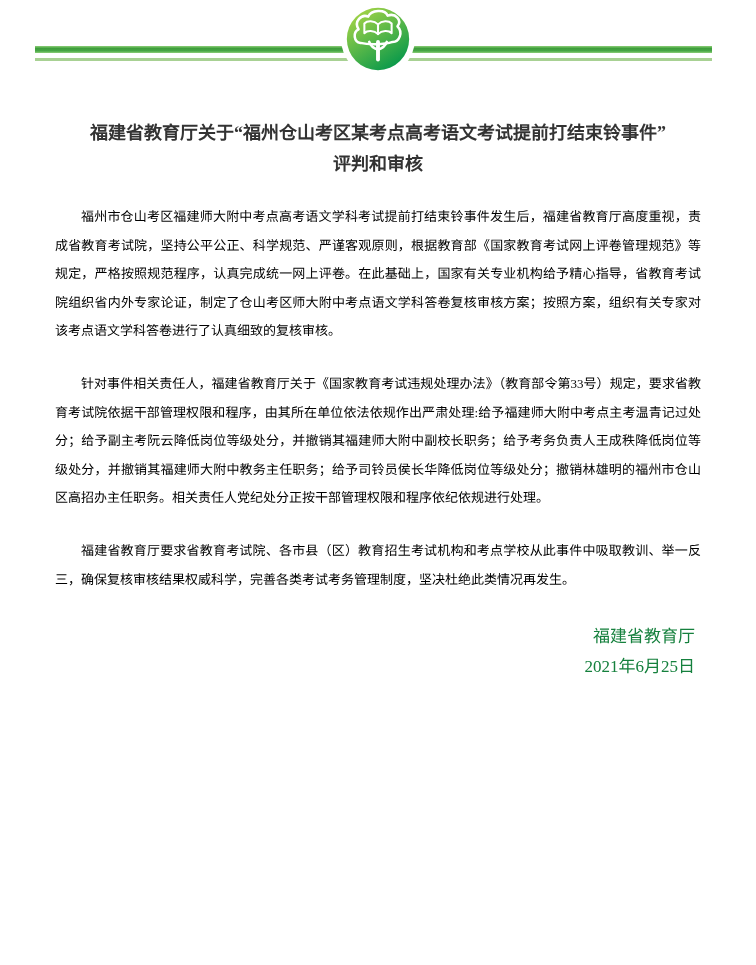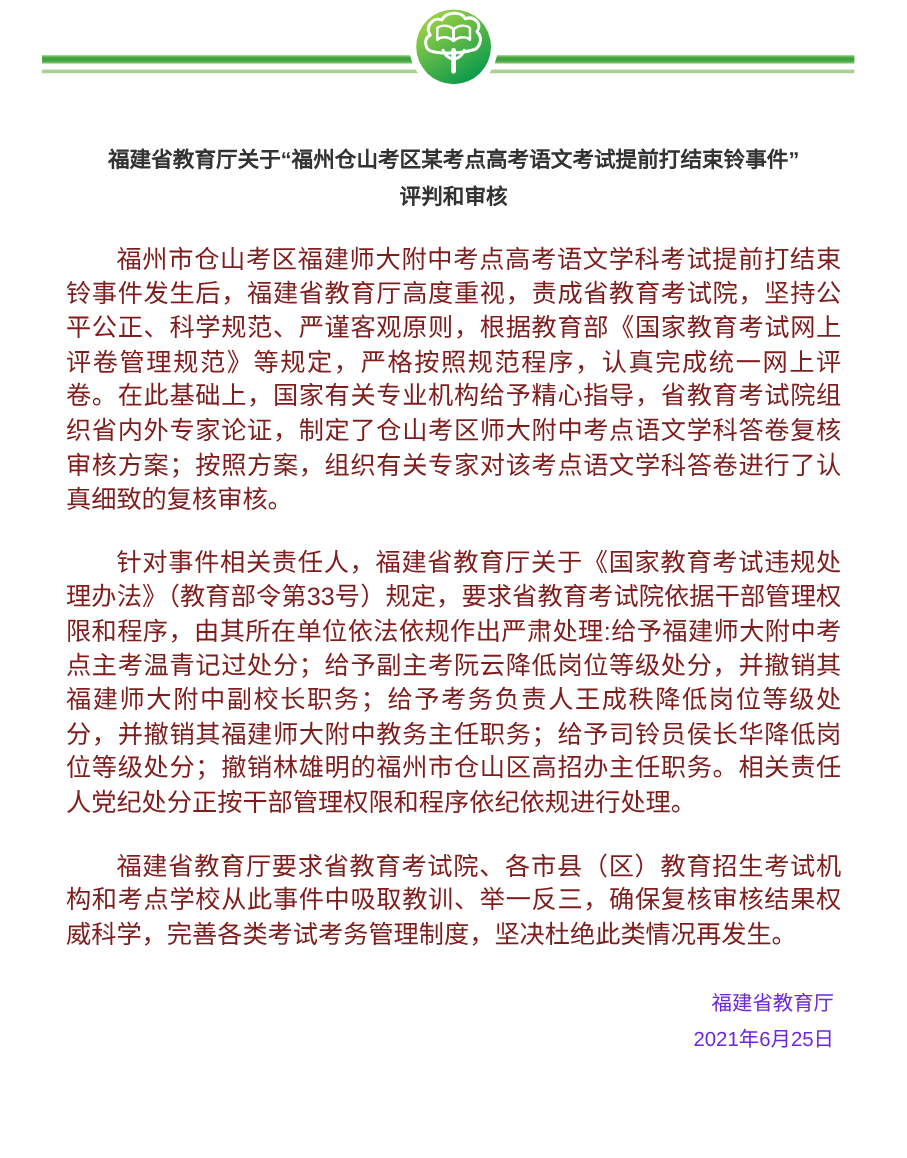--- a/index.html
+++ b/index.html
@@ -4,21 +4,21 @@
 <style>
   * { margin: 0; padding: 0; box-sizing: border-box; }
   html, body { background: #ffffff; }
   body {
     width: 756px;
     height: 965px;
     margin: 0 auto;
     font-family: "Liberation Sans", "DejaVu Sans", sans-serif;
     overflow: hidden;
   }
-  .page { position: relative; width: 756px; height: 965px; background: #fff; }
+  .page { position: relative; width: 756px; height: 965px; background: #fff; font-family: Liberation Serif, serif; }
 
   
   .header { position: relative; height: 80px; }
   .rule-thick {
     position: absolute; left: 35px; width: 677px; top: 46px; height: 7px;
     background: linear-gradient(to bottom,
       #8ccf78 0%, var(--rule-green, #3f9e3c) 35%, #47a645 70%, #8ccf78 100%);
   }
   .rule-thin {
     position: absolute; left: 35px; width: 677px; top: 58px; height: 2.5px;
@@ -36,34 +36,34 @@
     margin-top: 38px;
     font-size: 18px;
     line-height: 31px;
     font-weight: bold;
     color: #333333;
     text-align: center;
   }
   .title span { display: block; }
   .para {
     margin-top: 24px;
-    font-size: 21px;
+    font-size: 13px;
     line-height: 28.6px;
-    color: #7f1d1d;
+    color: #000000;
     text-align: justify;
     text-indent: 2em;
   }
   .para.first { margin-top: 23px; }
   .signature {
     margin-top: 28px;
     padding-right: 6px;
     text-align: right;
     font-size: 17px;
     line-height: 30px;
-    color: #6d28d9;
+    color: #15803d;
   }
 </style>
 </head>
 <body>
 
 <div class="page">
 
   <header class="header">
     <div class="rule-thick"></div>
     <div class="rule-thin"></div>

